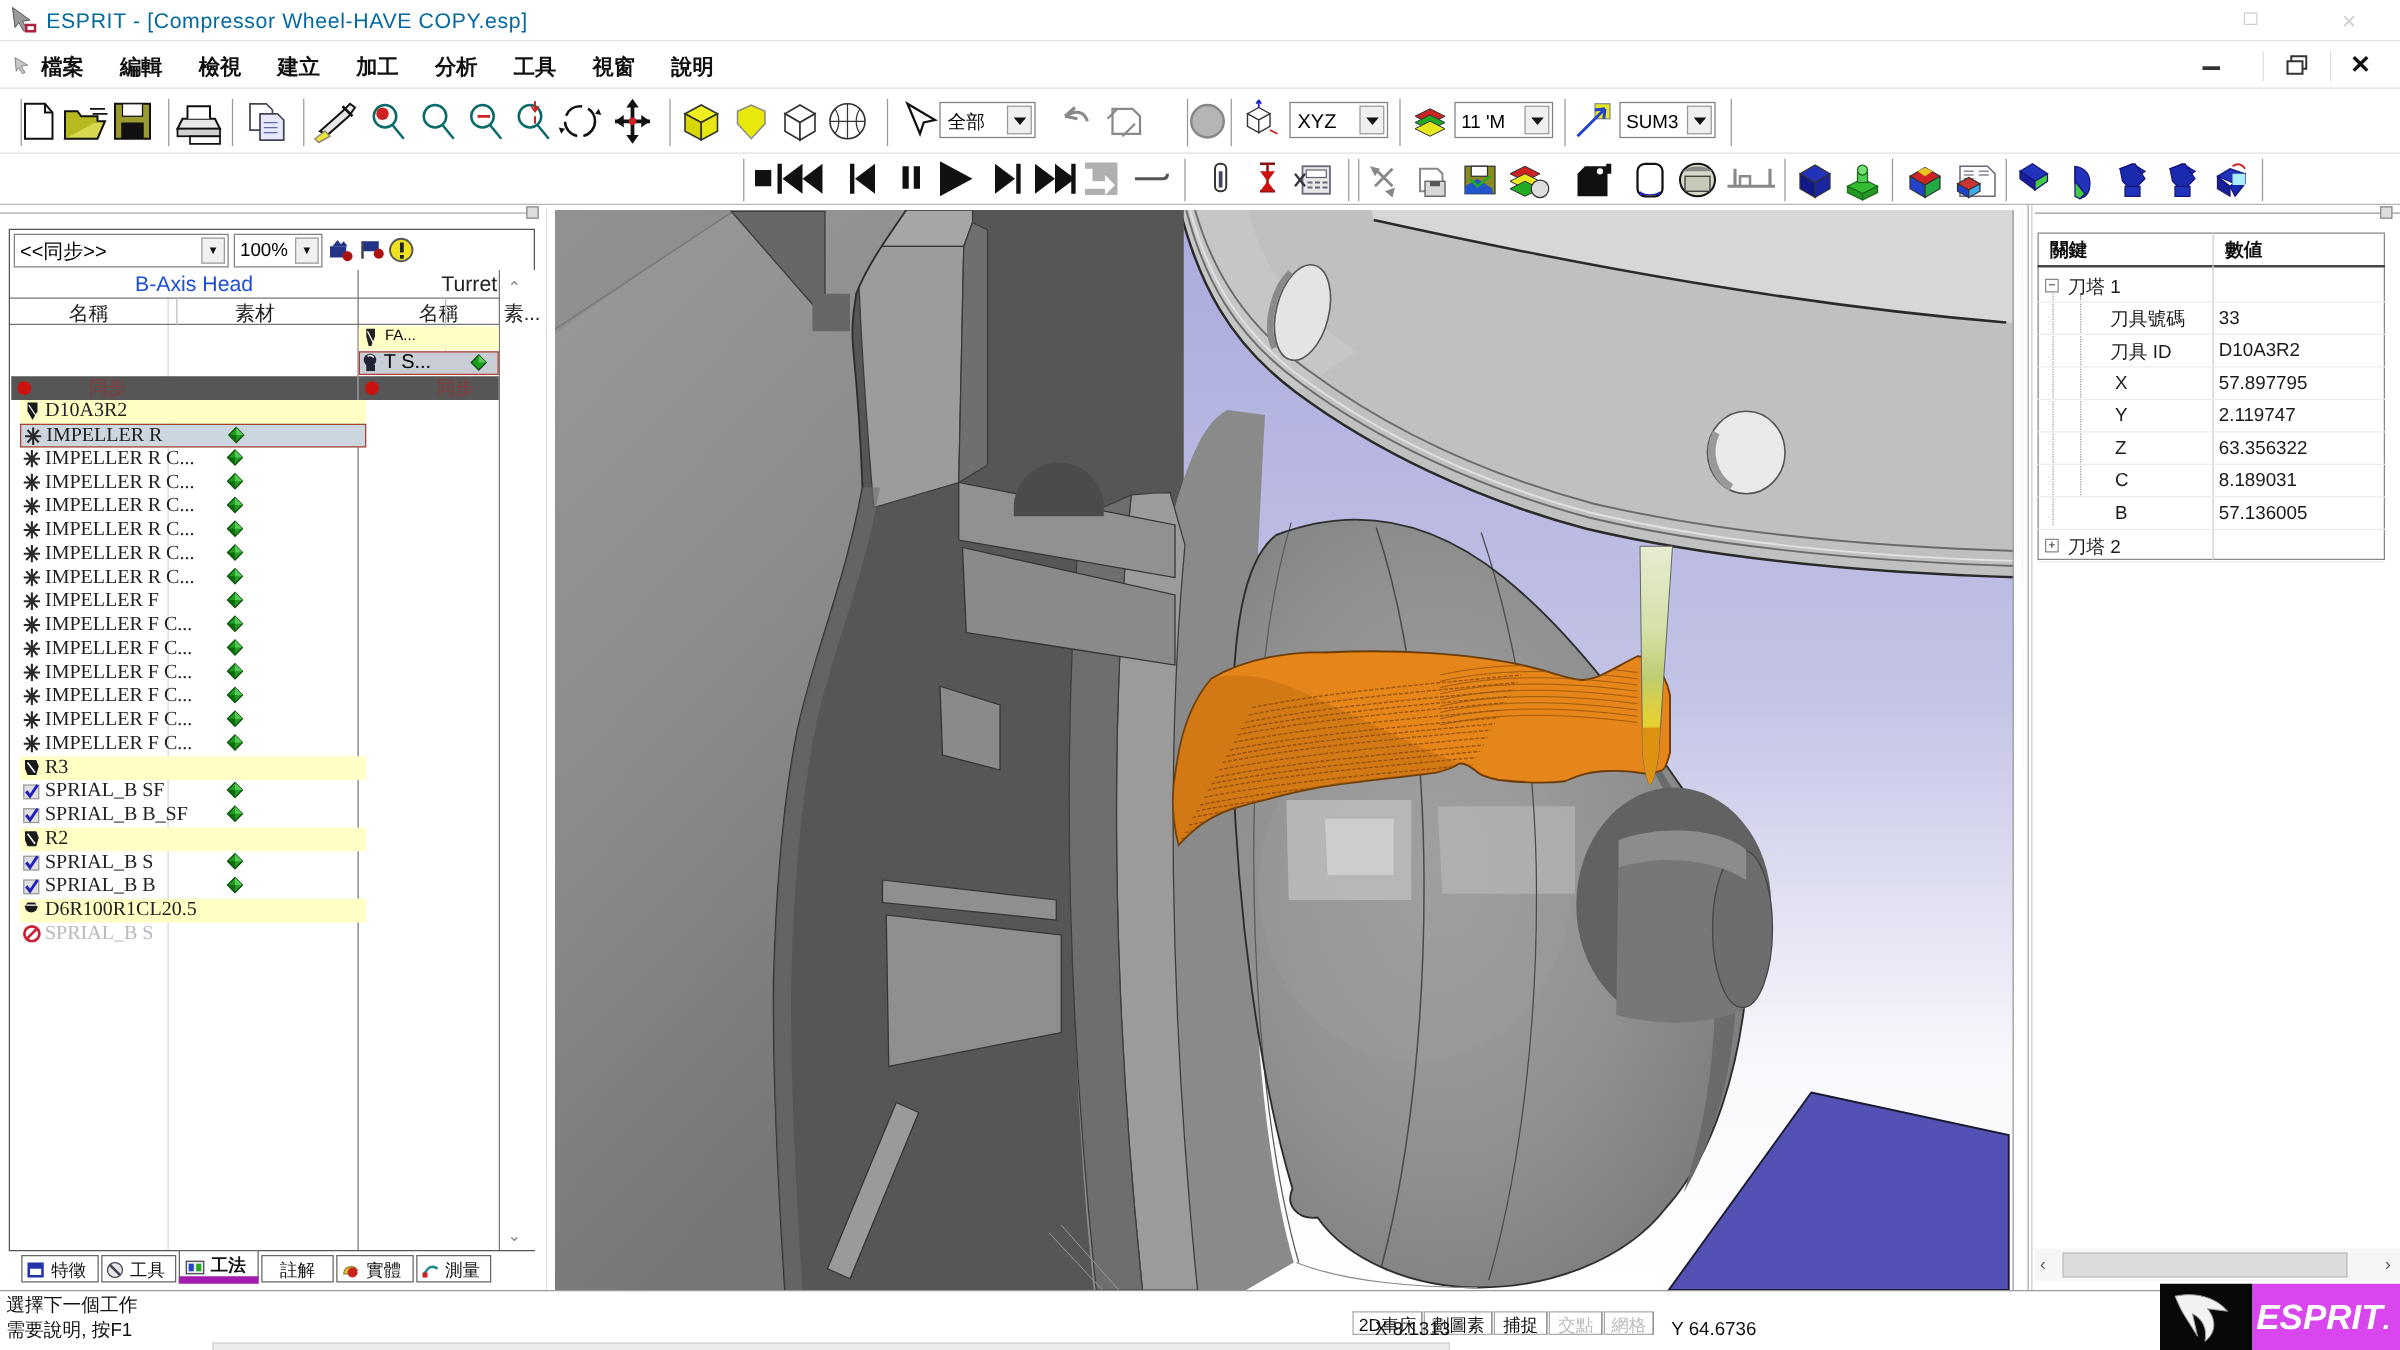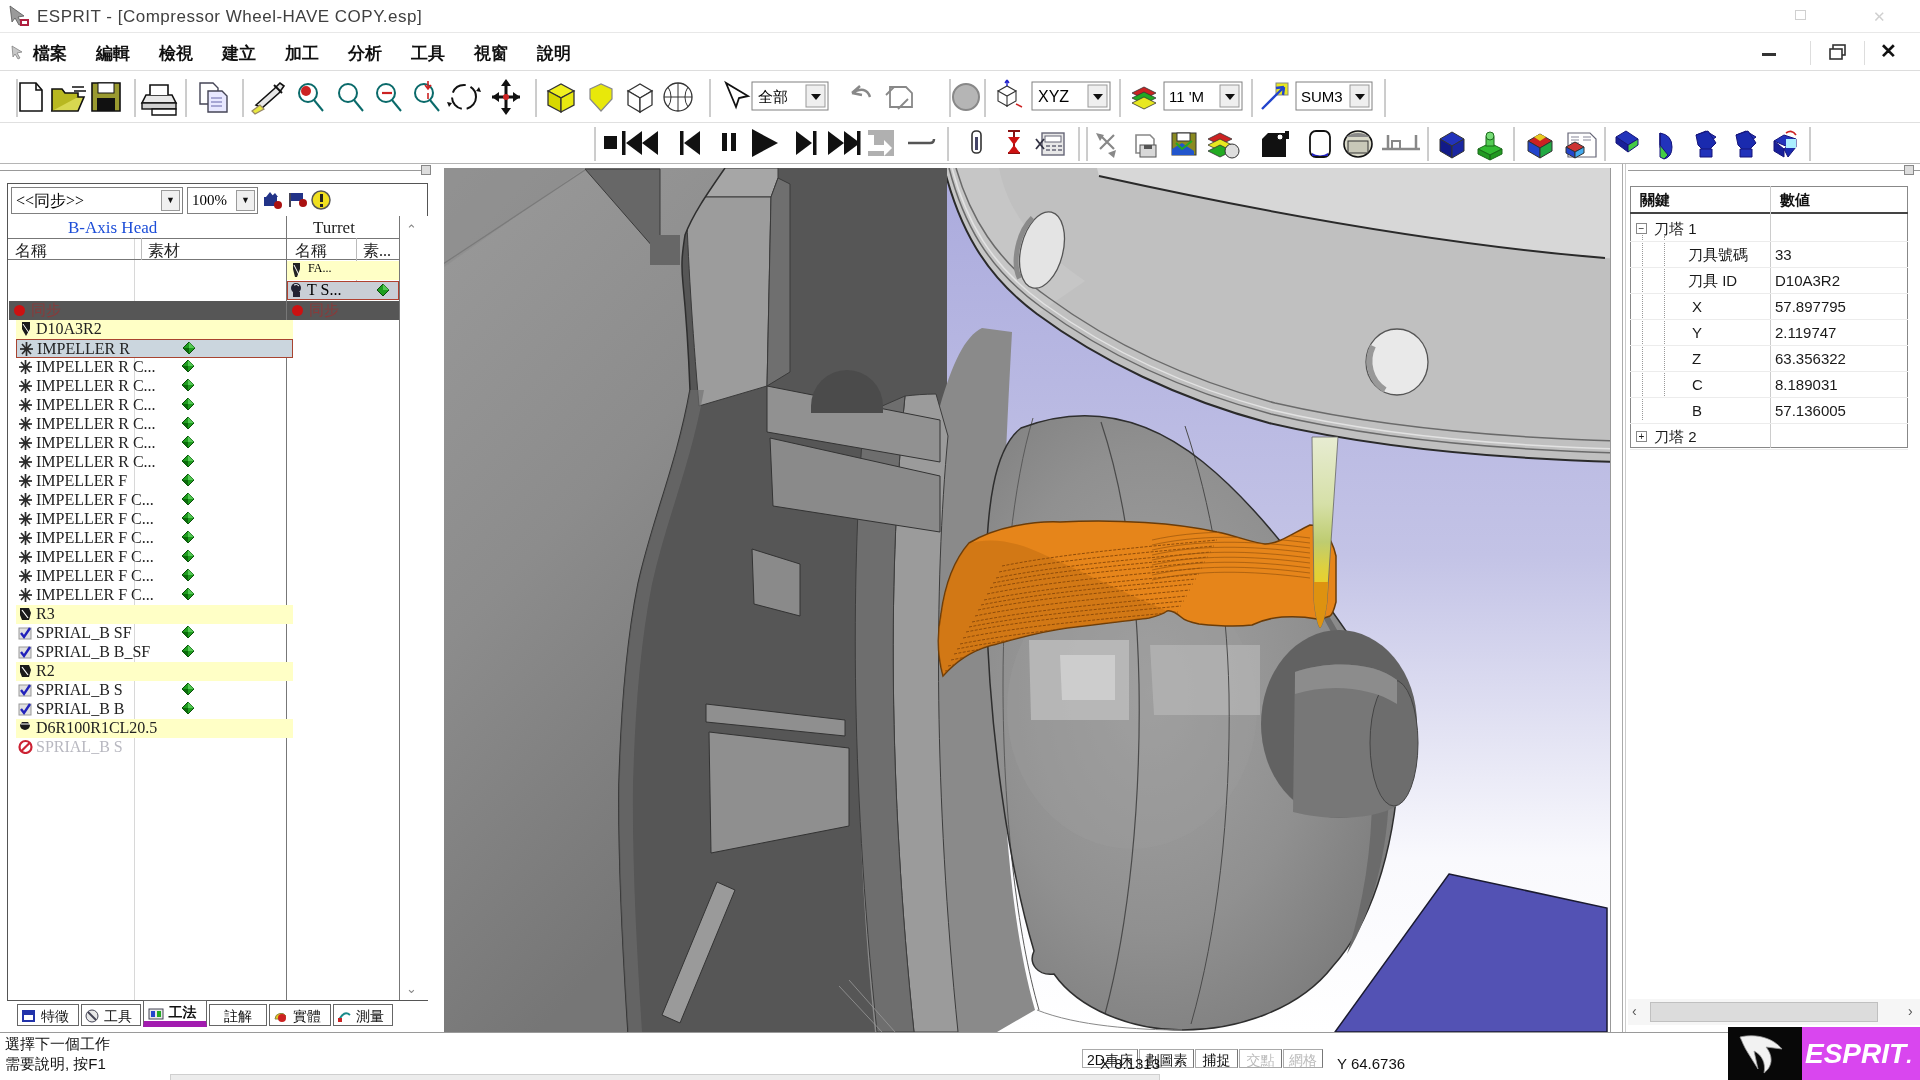--- a/index.html
+++ b/index.html
@@ -1,29 +1,29 @@
 <!DOCTYPE html>
 <html><head>
 <meta charset="utf-8">
 <style>
 * { margin:0; padding:0; box-sizing:border-box; }
 html,body { width:1920px; height:1080px; overflow:hidden; background:#fff;
   font-family:"Liberation Sans", sans-serif; }
 .abs { position:absolute; }
 #titlebar { position:absolute; left:0; top:0; width:1920px; height:32px; background:#fff; }
-#title-text { position:absolute; left:37px; top:7px; font-size:17px; color:#404040; letter-spacing:0.5px; }
+#title-text { position:absolute; left:37px; top:7px; font-size:17px; color:#0369a1; letter-spacing:0.5px; }
 #menubar { position:absolute; left:0; top:32px; width:1920px; height:38px; background:#fff; border-top:1px solid #e8e8e8; }
 .menu-item { position:absolute; top:9px; font-size:17px; color:#111; font-weight:bold; }
 #tb1 { position:absolute; left:0; top:70px; width:1920px; height:52px; background:#fff; border-top:1px solid #ddd; }
 #tb2 { position:absolute; left:0; top:122px; width:1920px; height:42px; background:#fff; border-top:1px solid #e0e0e0; border-bottom:1px solid #b5b5b5;}
 #leftpanel { position:absolute; left:0; top:164px; width:436px; height:868px; background:#fff; }
 #rightpanel { position:absolute; left:1618px; top:164px; width:302px; height:868px; background:#fff; }
 #viewport { position:absolute; left:437px; top:164px; width:1181px; height:868px; background:#fff; }
 #statusbar { position:absolute; left:0; top:1032px; width:1920px; height:48px; background:#fff; border-top:1px solid #9a9a9a; }
-.serif { font-family:Liberation Serif, serif; }
+.serif { font-family:Liberation Sans, sans-serif;padding-left:40px; }
 .row { position:absolute; left:8px; width:277px; height:19px; font-family:"Liberation Serif", serif; font-size:16px; color:#222; white-space:nowrap; overflow:hidden; }
 .row .txt { position:absolute; left:20px; top:0px; }
 .yel { background:#ffffc6; }
 .gem { position:absolute; left:165px; top:1px; width:14px; height:14px; }
 .ric { position:absolute; left:2px; top:1px; width:15px; height:15px; }
 .tab { position:absolute; top:840px; height:22px; border:1px solid #666; border-top:1px solid #666; background:#fff; font-size:14px; color:#111; text-align:center; padding-top:3px; }
 .sbox { position:absolute; top:16px; height:19px; border:1px solid #aaa; border-right:1px solid #777; font-size:14px; color:#111; text-align:center; padding-top:2px; background:#fff; }
 .combo { position:absolute; border:1px solid #808080; background:#fff; }
 .combo .da { position:absolute; right:2px; top:2px; bottom:2px; width:19px; background:#f0f0f0; border:1px solid #9a9a9a; text-align:center; font-size:9px; color:#111; line-height:18px; }
 .treerow { position:absolute; left:1630px; width:278px; height:26px; font-size:15px; color:#1a1a1a; border-bottom:1px solid #ececec; }

